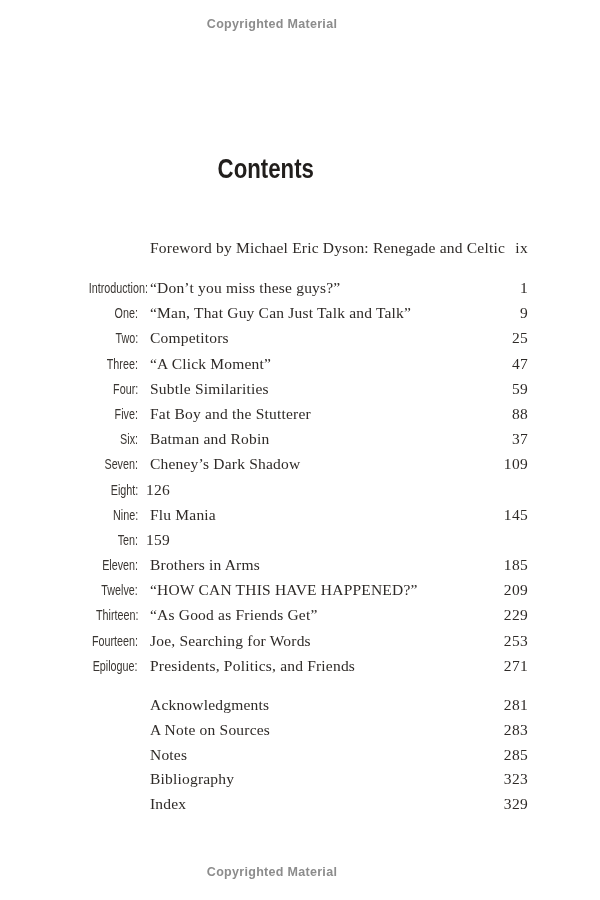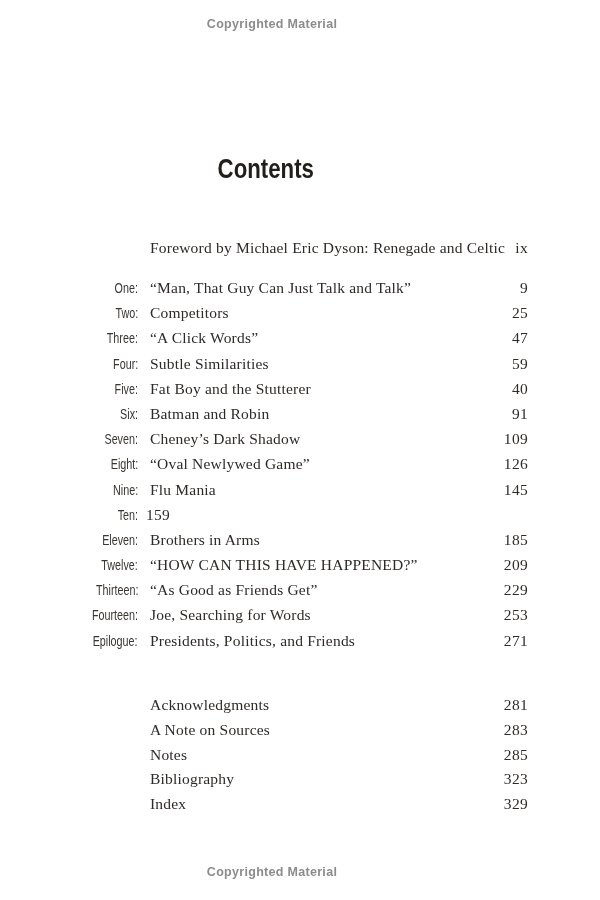--- a/index.html
+++ b/index.html
@@ -116,57 +116,61 @@
   <div class="toc-col foreword-row">
     <div class="row">
       <span class="label"></span>
       <span class="entry-title">Foreword by Michael Eric Dyson: Renegade and Celtic</span>
       <span class="page-num">ix</span>
     </div>
   </div>
 
   <div class="toc-col chapters">
       <div class="row">
+        <span class="label"><span class="condensed">Introduction:</span></span>
+        <span class="entry-title">“Don’t you miss these guys?”</span>
+        <span class="page-num">1</span>
+      </div>
+      <div class="row">
         <span class="label"><span class="condensed">One:</span></span>
         <span class="entry-title">“Man, That Guy Can Just Talk and Talk”</span>
         <span class="page-num">9</span>
       </div>
       <div class="row">
         <span class="label"><span class="condensed">Two:</span></span>
         <span class="entry-title">Competitors</span>
         <span class="page-num">25</span>
       </div>
       <div class="row">
         <span class="label"><span class="condensed">Three:</span></span>
-        <span class="entry-title">“A Click Words”</span>
+        <span class="entry-title">“A Click Moment”</span>
         <span class="page-num">47</span>
       </div>
       <div class="row">
         <span class="label"><span class="condensed">Four:</span></span>
         <span class="entry-title">Subtle Similarities</span>
         <span class="page-num">59</span>
       </div>
       <div class="row">
         <span class="label"><span class="condensed">Five:</span></span>
         <span class="entry-title">Fat Boy and the Stutterer</span>
-        <span class="page-num">40</span>
+        <span class="page-num">88</span>
       </div>
       <div class="row">
         <span class="label"><span class="condensed">Six:</span></span>
         <span class="entry-title">Batman and Robin</span>
-        <span class="page-num">91</span>
+        <span class="page-num">37</span>
       </div>
       <div class="row">
         <span class="label"><span class="condensed">Seven:</span></span>
         <span class="entry-title">Cheney’s Dark Shadow</span>
         <span class="page-num">109</span>
       </div>
       <div class="row">
         <span class="label"><span class="condensed">Eight:</span></span>
-        <span class="entry-title">“Oval Newlywed Game”</span>
         <span class="page-num">126</span>
       </div>
       <div class="row">
         <span class="label"><span class="condensed">Nine:</span></span>
         <span class="entry-title">Flu Mania</span>
         <span class="page-num">145</span>
       </div>
       <div class="row">
         <span class="label"><span class="condensed">Ten:</span></span>
         <span class="page-num">159</span>

